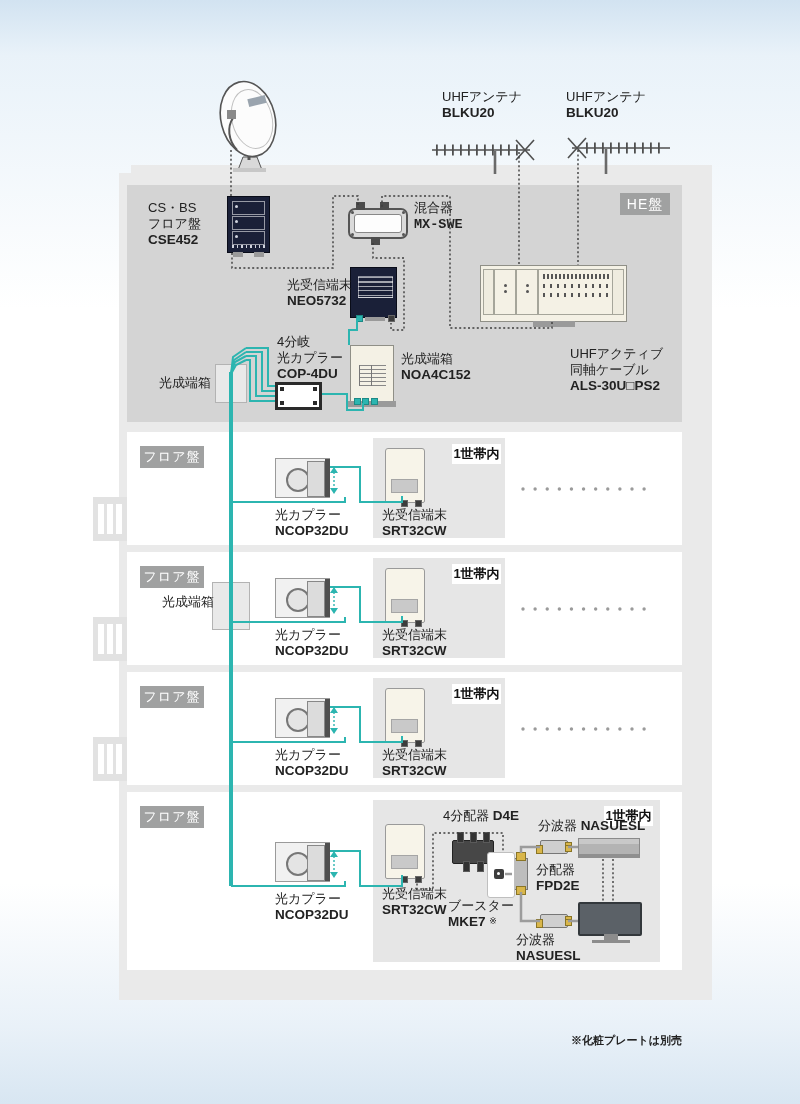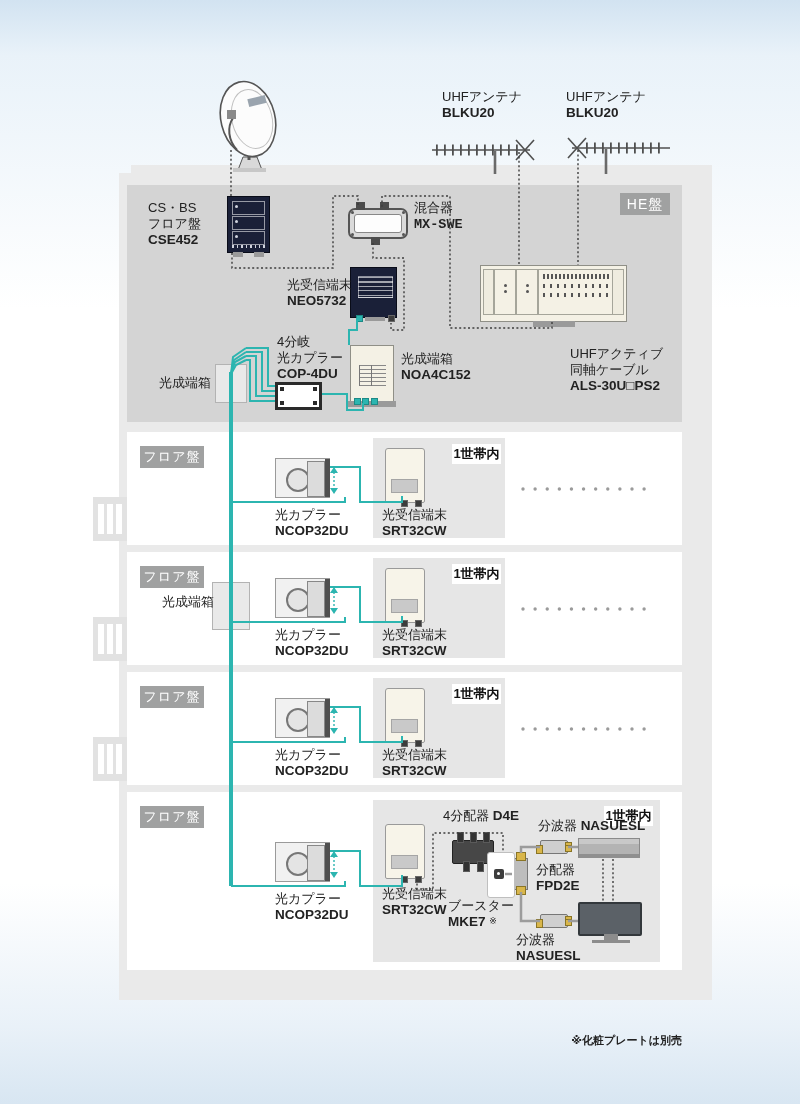--- a/index.html
+++ b/index.html
@@ -436,15 +436,15 @@
       <polygon points="334,851 330,857 338,857"></polygon>
         <polygon points="334,878 330,872 338,872"></polygon>
     </g>
     <g fill="none" stroke="#9b9b9b" stroke-width="3.4" stroke-linecap="round" stroke-dasharray="0.01 12.1">
       <path d="M523,489 H656"></path>
       <path d="M523,609 H656"></path>
       <path d="M523,729 H656"></path>
     </g>
   </svg>
 
-  <div class="abs footnote" style="left:482px;top:1033px;width:200px;">※化粧プレートは別売</div>
+  <div class="abs footnote" style="left:482px;top:1033px;width:200px;font-family:Liberation Mono, monospace;">※化粧プレートは別売</div>
 
 </div>
 
 </body></html>

